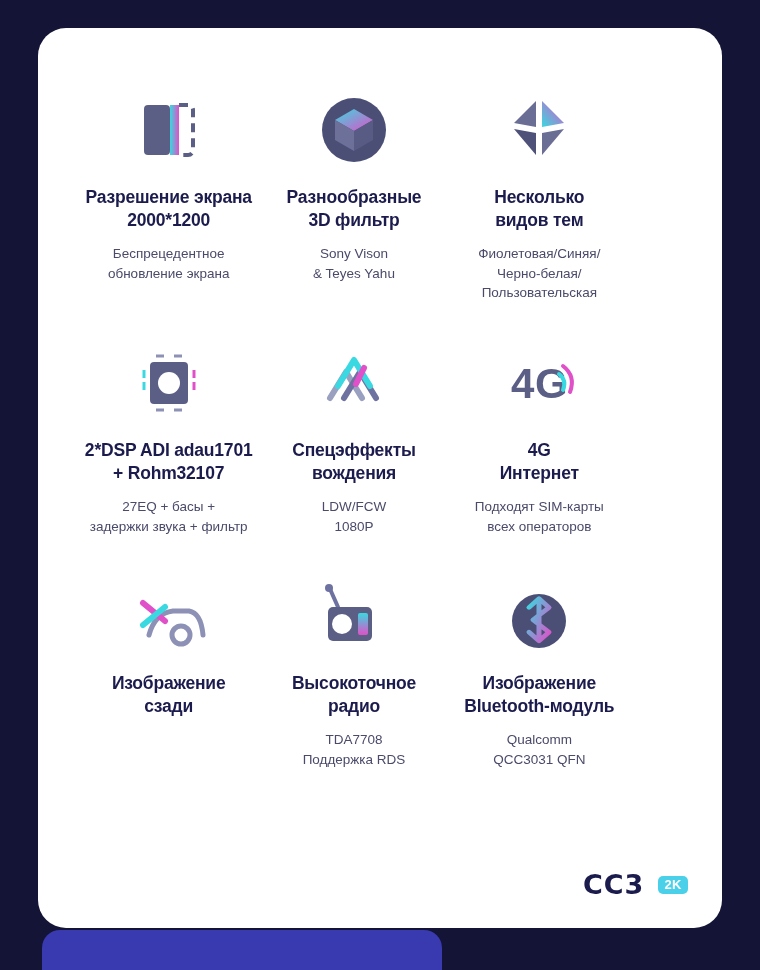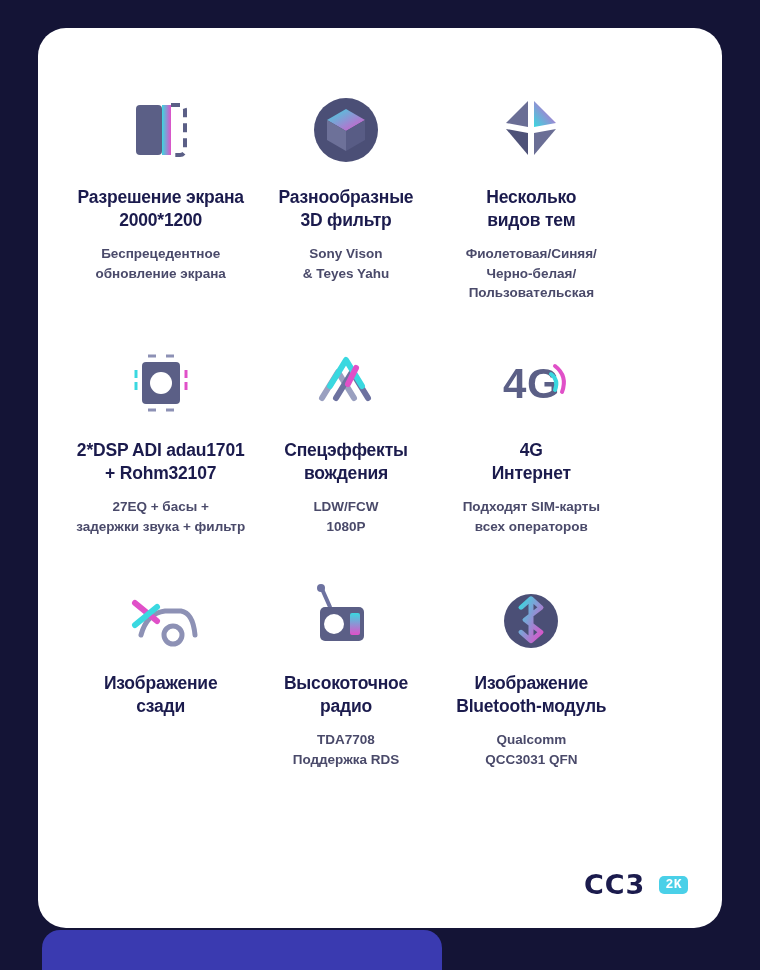--- a/index.html
+++ b/index.html
@@ -24,21 +24,21 @@
   }
   .card {
     position: absolute;
     left: 38px; top: 28px;
     width: 684px; height: 900px;
     background: #ffffff;
     border-radius: 28px;
   }
   .grid {
     position: absolute;
-    left: 8px; top: 0;
+    left: 16px; top: 0;
     width: 616px;
     padding: 40px 38px 0 22px;
     display: grid;
     grid-template-columns: repeat(3, 1fr);
     row-gap: 18px;
   }
   .cell {
     display: flex;
     flex-direction: column;
     align-items: center;
@@ -57,21 +57,20 @@
     color: #1b1b4d;
     line-height: 1.32;
     margin-top: 4px;
     letter-spacing: -0.2px;
   }
   .sub {
     font-size: 13.5px;
     color: #4a4a6a;
     line-height: 1.45;
     margin-top: 12px;
-    font-weight: bold;
   }
   .row2 .icon-wrap { height: 104px; }
   .logo {
     position: absolute;
     right: 34px; bottom: 28px;
     display: flex;
     align-items: center;
     gap: 14px;
   }
   .logo-text {
@@ -83,21 +82,20 @@
   }
   .logo-badge {
     background: #4ad0e8;
     color: #ffffff;
     font-size: 13px;
     font-weight: bold;
     border-radius: 5px;
     padding: 2px 6px 3px 6px;
     line-height: 1;
     letter-spacing: 0.5px;
-    font-family: Liberation Mono, monospace;
   }
 </style>
 </head>
 <body>
 
 <div id="page">
 
   <div class="bottom-strip"></div>
 
   <div class="card">

